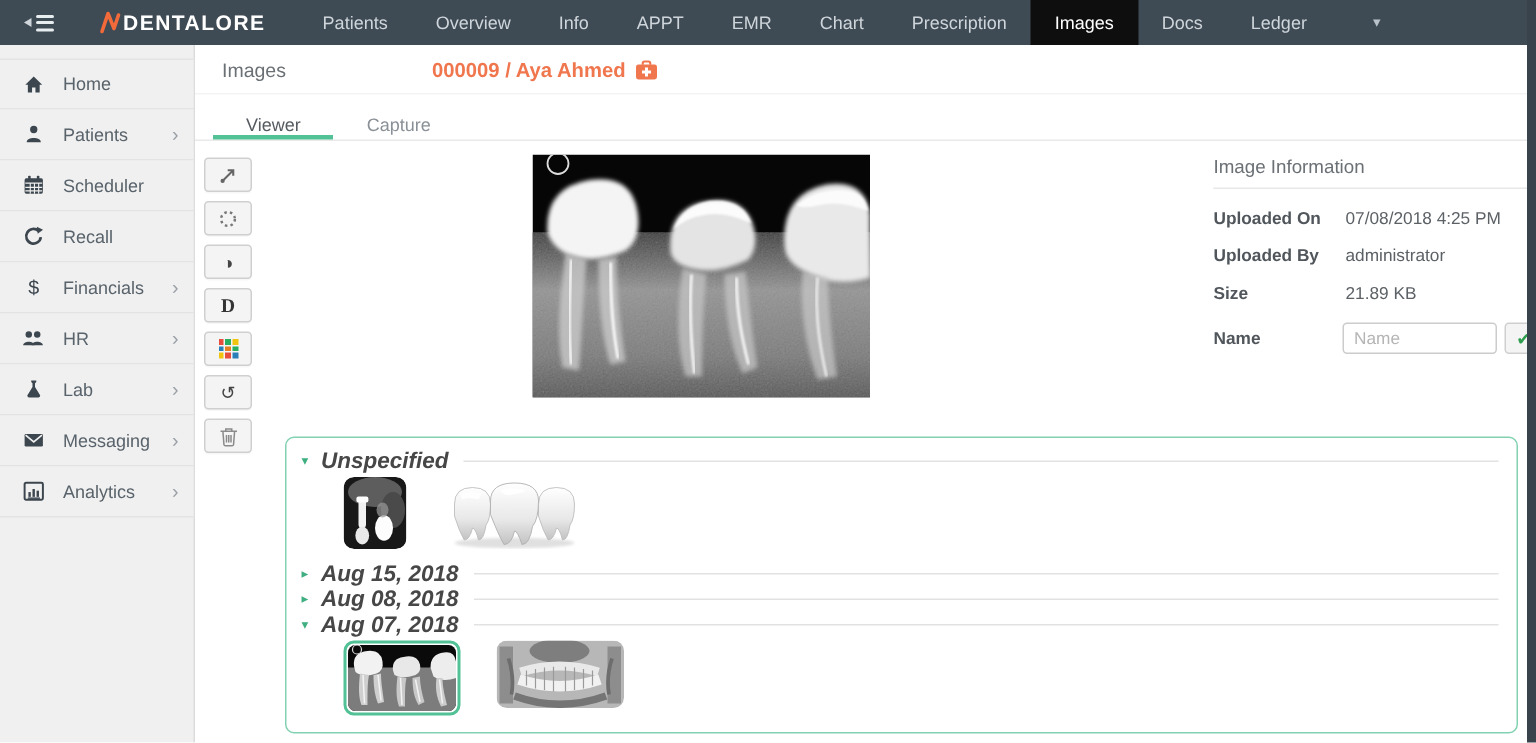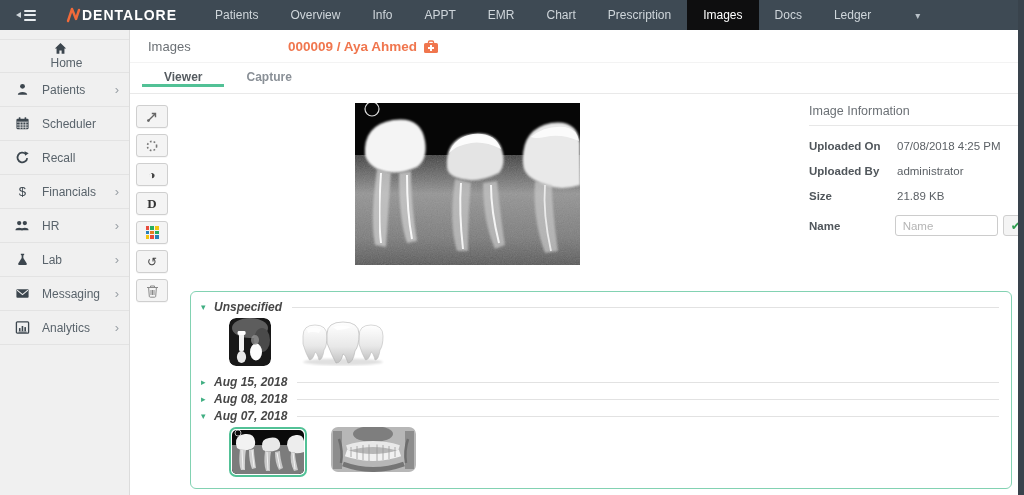--- a/index.html
+++ b/index.html
@@ -21,33 +21,33 @@
   .nav-caret { display:flex; align-items:center; padding:0 14px; margin-left:14px; color:#b9c2c9; font-size:10px; cursor:pointer; }
 
   
   .frame { display:flex; height:465px; }
   .scroll-strip { position:absolute; right:0; top:0; width:6px; height:495px; background:#39434c; z-index:9; }
 
   
   .sidebar { width:130px; background:#f0f0f0; border-right:1px solid #dcdcdc; padding-top:9px; }
   .side-item { height:34px; display:flex; align-items:center; padding:0 10px 0 14px;
     border-bottom:1px solid #e3e3e3; color:#59636b; font-size:12px; cursor:pointer; background:#f0f0f0; }
-  .side-item:first-child { border-top:1px solid #e3e3e3;flex-direction:column; }
+  .side-item:first-child { border-top:1px solid #e3e3e3; }
   .side-icon { width:16px; height:16px; margin-right:12px; display:flex; align-items:center; justify-content:center; flex:0 0 16px; }
   .side-label { flex:1; }
   .side-chevron { color:#9aa0a6; font-size:13px; line-height:1; }
 
   
   .content { flex:1; background:#fff; position:relative; }
   .page-header { height:33px; display:flex; align-items:center; padding-left:18px; position:relative;
     border-bottom:1px solid #f3f3f3; }
   .page-title { color:#6b7075; font-size:13px; }
   .patient-link { position:absolute; left:158px; top:0; height:33px; display:flex; align-items:center; gap:6px;
     color:#f0764e; font-weight:bold; font-size:13.5px; cursor:pointer; }
-  .tab-bar { height:31px; display:flex; align-items:center; border-bottom:1px solid #e9e9e9; padding-left:12px;font-weight:bold; }
+  .tab-bar { height:31px; display:flex; align-items:flex-end; border-bottom:1px solid #e9e9e9; padding-left:12px; }
   .tab { padding:0 22px; display:flex; align-items:center; font-size:12px; color:#8a9097; cursor:pointer;
     border-bottom:3px solid transparent; }
   .tab.active { color:#555b60; border-bottom:3px solid #52c196; }
 
   .stage { position:relative; height:401px; }
 
   
   .viewer-toolbar { position:absolute; left:6px; top:11px; display:flex; flex-direction:column; gap:6px; }
   .tool-btn { width:32px; height:23px; background:#f4f4f4; border:1px solid #cfcfcf; border-radius:3px;
     display:flex; align-items:center; justify-content:center; cursor:pointer; font-size:12px; color:#555;
@@ -72,21 +72,21 @@
     font-size:11.5px; color:#555; font-family:"Liberation Sans", sans-serif; }
   .name-input::placeholder { color:#b5b5b5; }
   .save-btn { width:27px; height:21px; margin-left:5px; background:#f4f4f4; border:1px solid #cfcfcf;
     border-radius:3px; color:#2e9e4f; font-size:12px; display:flex; align-items:center; justify-content:center; cursor:pointer; }
 
   
   .timeline { position:absolute; left:60px; top:197px; width:822px; height:198px;
     border:1px solid #82d2b2; border-radius:6px; padding:7px 12px 6px 10px; overflow:hidden; }
   .group-header { display:flex; align-items:center; height:16px; cursor:pointer; margin-bottom:1px; }
   .group-caret { color:#3fae81; font-size:9px; width:13px; }
-  .group-label { color:#474747; font-size:12px; font-weight:bold; font-style:italic; white-space:nowrap; }
+  .group-label { color:#474747; font-size:15px; font-weight:bold; font-style:italic; white-space:nowrap; }
   .group-line { flex:1; height:1px; background:#e2e2e2; margin-left:10px; }
   .thumb-row { display:flex; align-items:flex-start; gap:24px; padding-left:28px; margin:3px 0 8px; }
   .thumb { border-radius:7px; overflow:hidden; cursor:pointer; display:block; line-height:0; }
   .thumb.selected { border:2px solid #52c196; padding:1px; background:#fff; border-radius:7px; }
   .thumb.selected svg { border-radius:5px; }
 </style>
 </head>
 <body>
 
 <div class="scroll-strip"></div>

